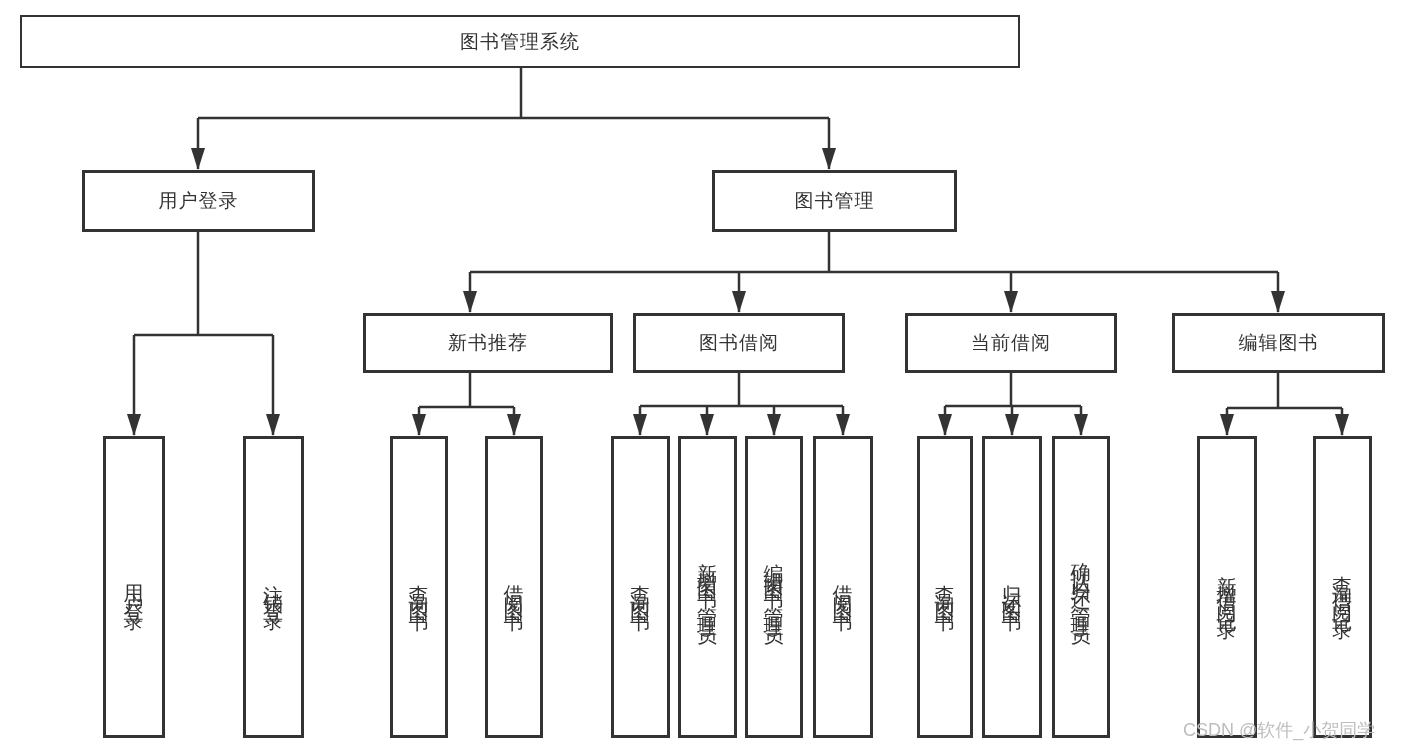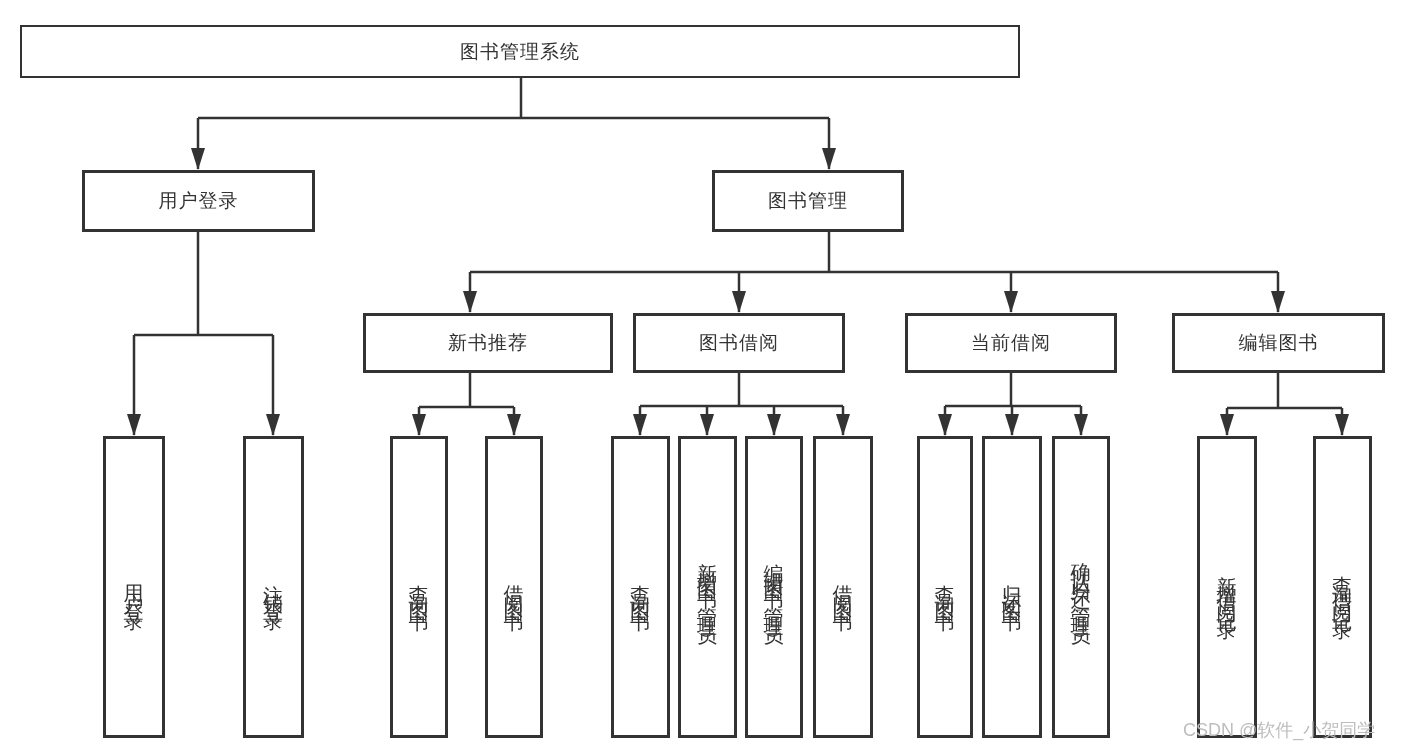--- a/index.html
+++ b/index.html
@@ -38,21 +38,20 @@
     box-sizing:border-box;
     border:3px solid var(--box-border);
     background:#ffffff;
     display:flex;
     align-items:center;
     justify-content:center;
     color:var(--text);
   }
   .box.root{
     border-width:2px;
-    margin-top:10px;
   }
   .box.h .lbl{
     font-size:19px;
     letter-spacing:1px;
     white-space:nowrap;
   }
   .box.v .lbl{
     writing-mode:vertical-rl;
     text-orientation:mixed;
     font-size:20px;
@@ -123,21 +122,21 @@
     <line x1="1342" y1="408" x2="1342" y2="435" marker-end="url(#arr)"></line>
   </svg>
 
   <div class="box h root" style="left:20px;top:15px;width:1000px;height:53px">
     <span class="lbl">图书管理系统</span>
   </div>
 
   <div class="box h" style="left:82px;top:170px;width:233px;height:62px">
     <span class="lbl">用户登录</span>
   </div>
-  <div class="box h" style="left:712px;top:170px;width:192px;height:62px">
+  <div class="box h" style="left:712px;top:170px;width:245px;height:62px">
     <span class="lbl">图书管理</span>
   </div>
 
   <div class="box h" style="left:363px;top:313px;width:250px;height:60px">
     <span class="lbl">新书推荐</span>
   </div>
   <div class="box h" style="left:905px;top:313px;width:212px;height:60px">
     <span class="lbl">当前借阅</span>
   </div>
   <div class="box h" style="left:633px;top:313px;width:212px;height:60px">

